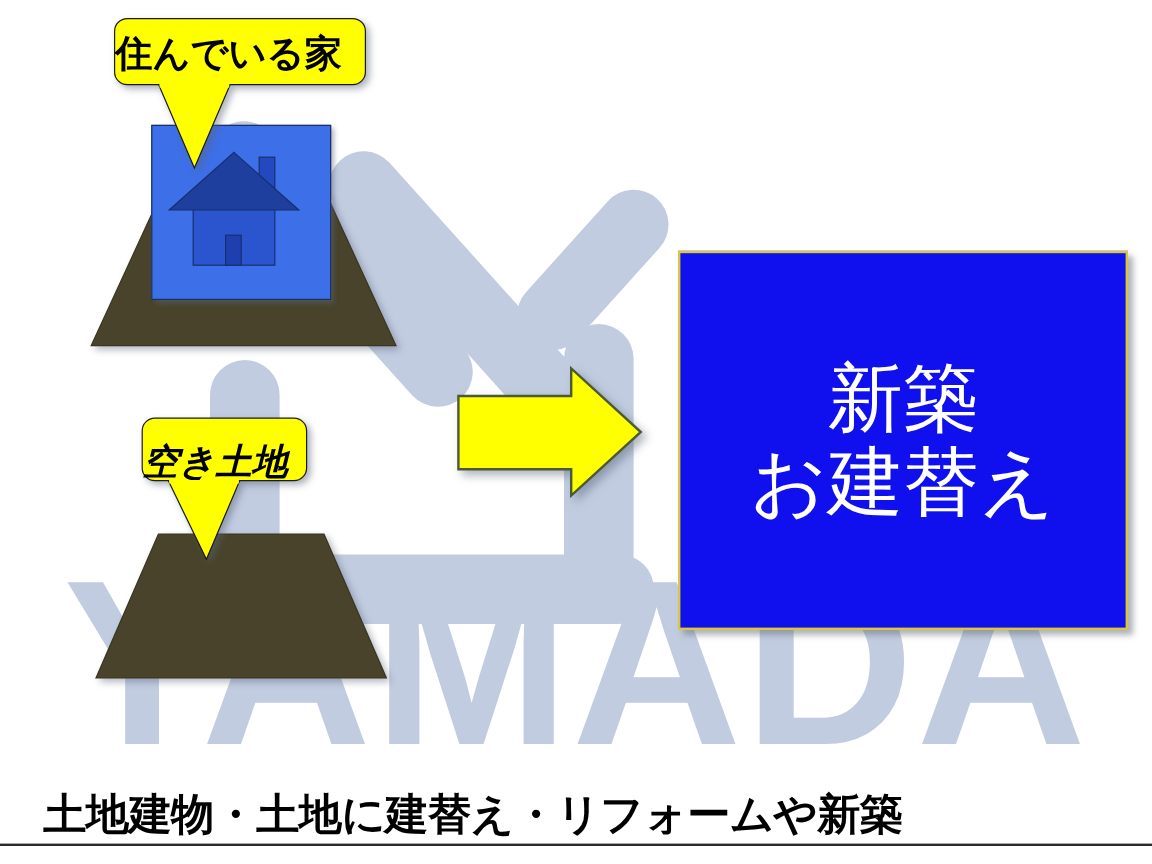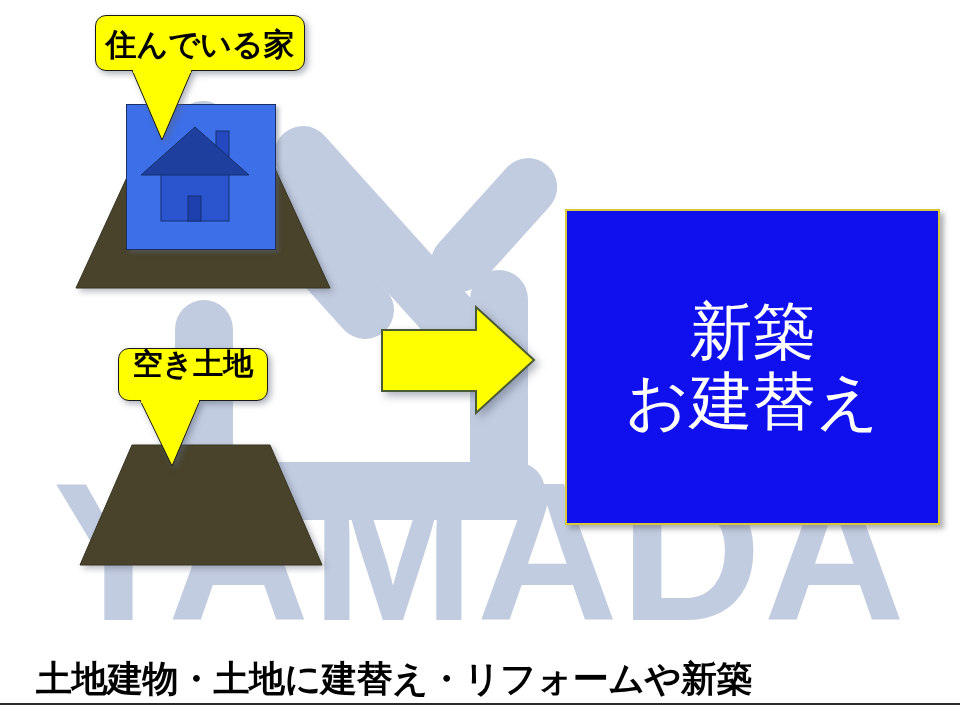--- a/index.html
+++ b/index.html
@@ -69,21 +69,20 @@
     position: absolute;
     filter: drop-shadow(3px 3px 3px rgba(90,100,120,0.5));
   }
   .callout .bubble {
     position: relative;
     background: #ffff00;
     border: 1px solid #1a1a1a;
     border-radius: 11px;
     color: #000000;
     font-weight: 700;
-    text-align: center;
     white-space: nowrap;
     line-height: 1;
     box-sizing: border-box;
   }
   .callout .tail-svg {
     display: block;
     position: absolute;
   }
 
   #callout-house {
@@ -99,24 +98,25 @@
   #callout-house .tail-svg {
     left: 35px;
     top: 55px;
   }
 
   #callout-land {
     left: 118px;
     top: 348px;
   }
   #callout-land .bubble {
-    width: 150px;
+    width: 138px;
     height: 53px;
     font-size: 30px;
-    padding-top: 0;
+    padding-top: 22px;
+    font-style: italic;
   }
   #callout-land .tail-svg {
     left: 20px;
     top: 52px;
   }
 
   
   #arrow {
     position: absolute;
     left: 378px;

